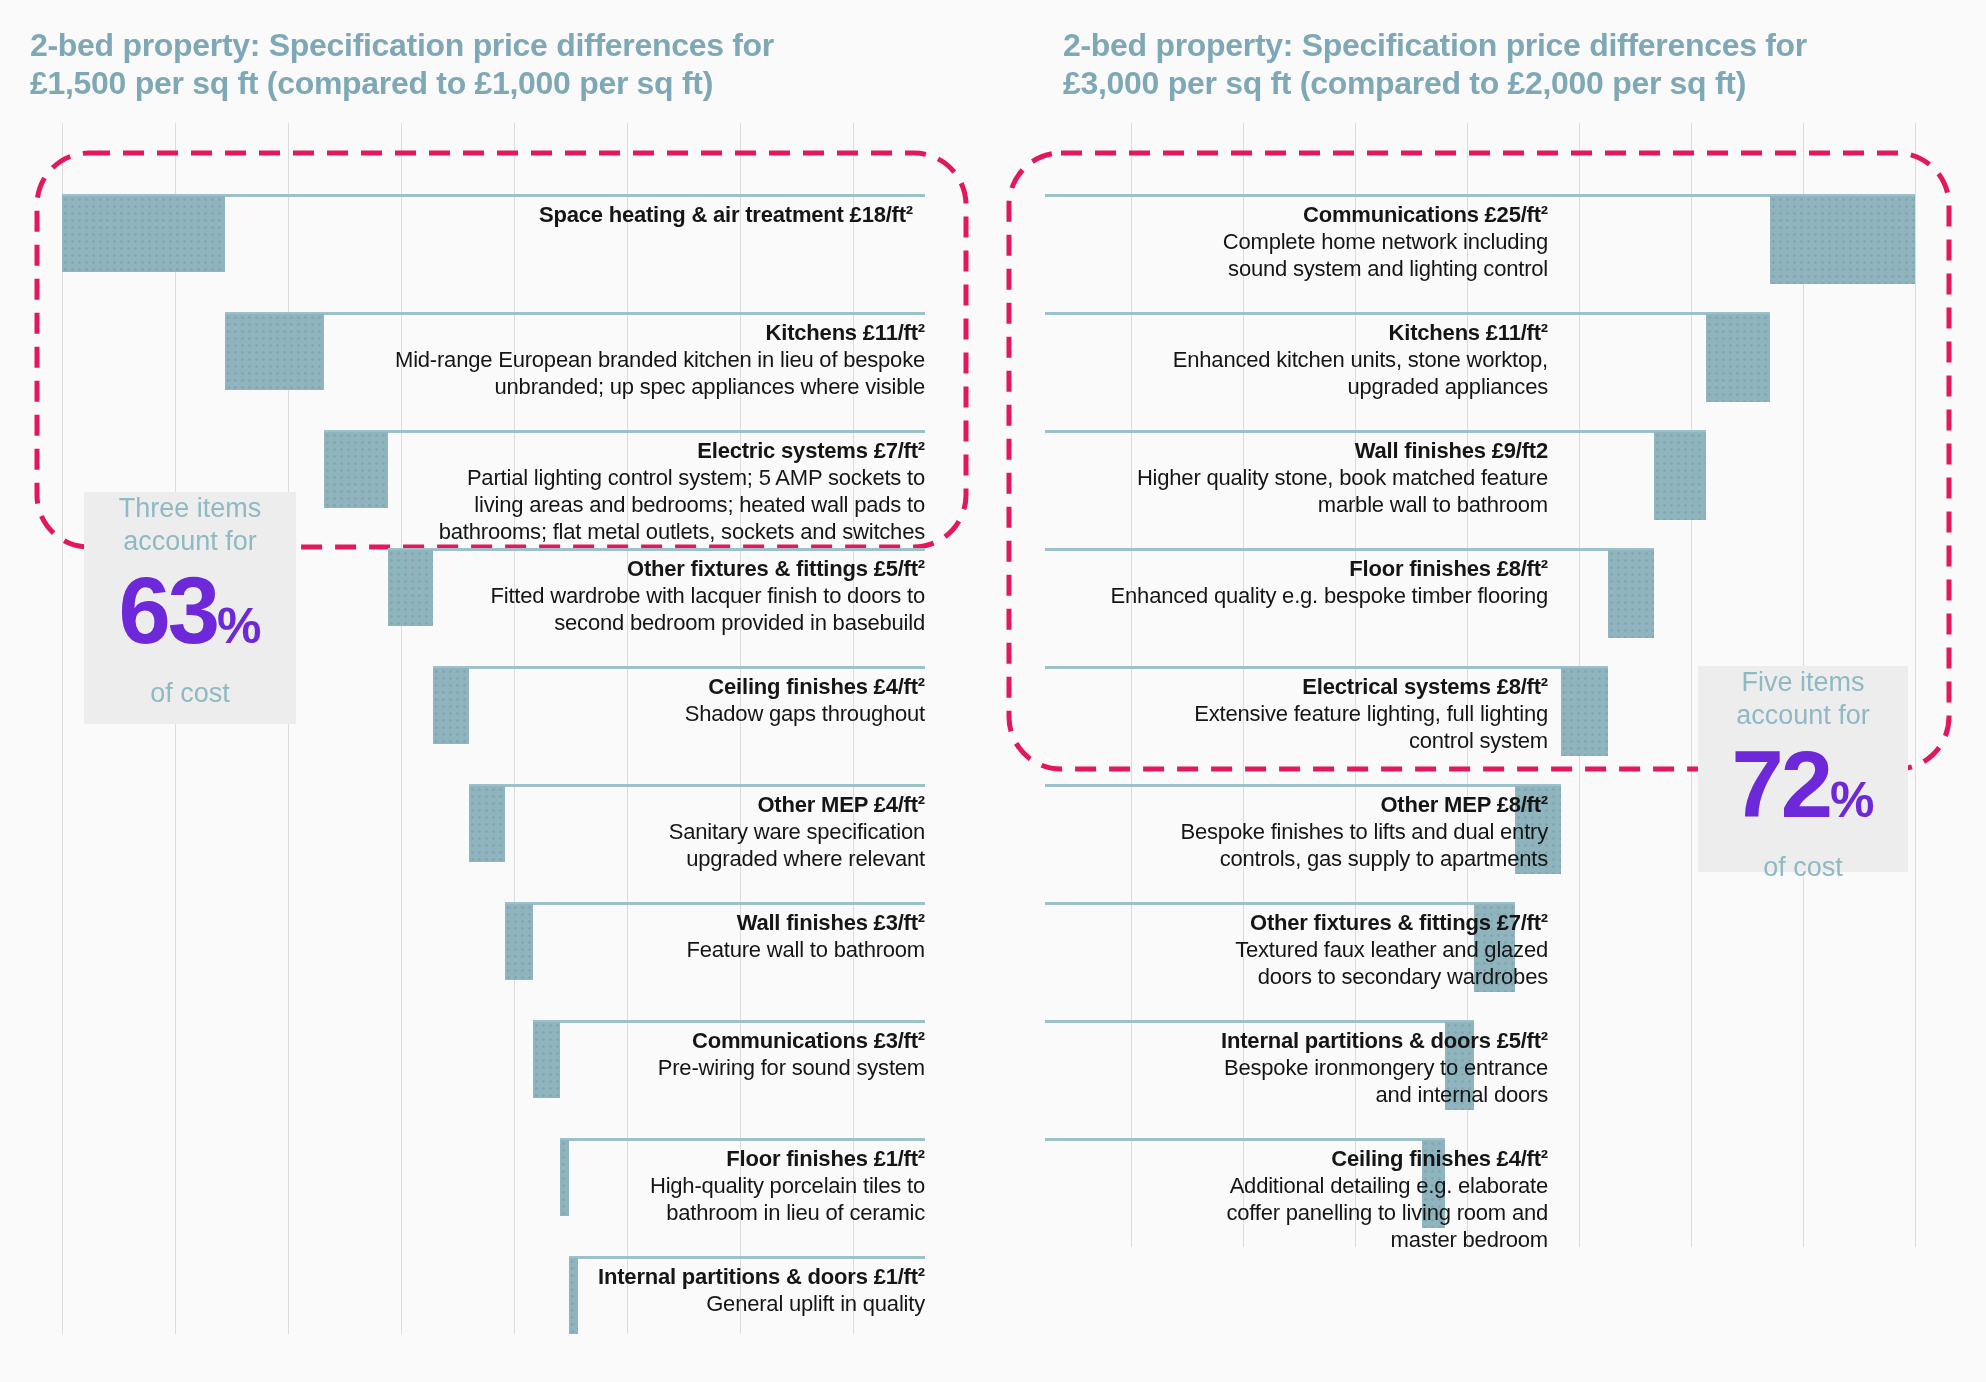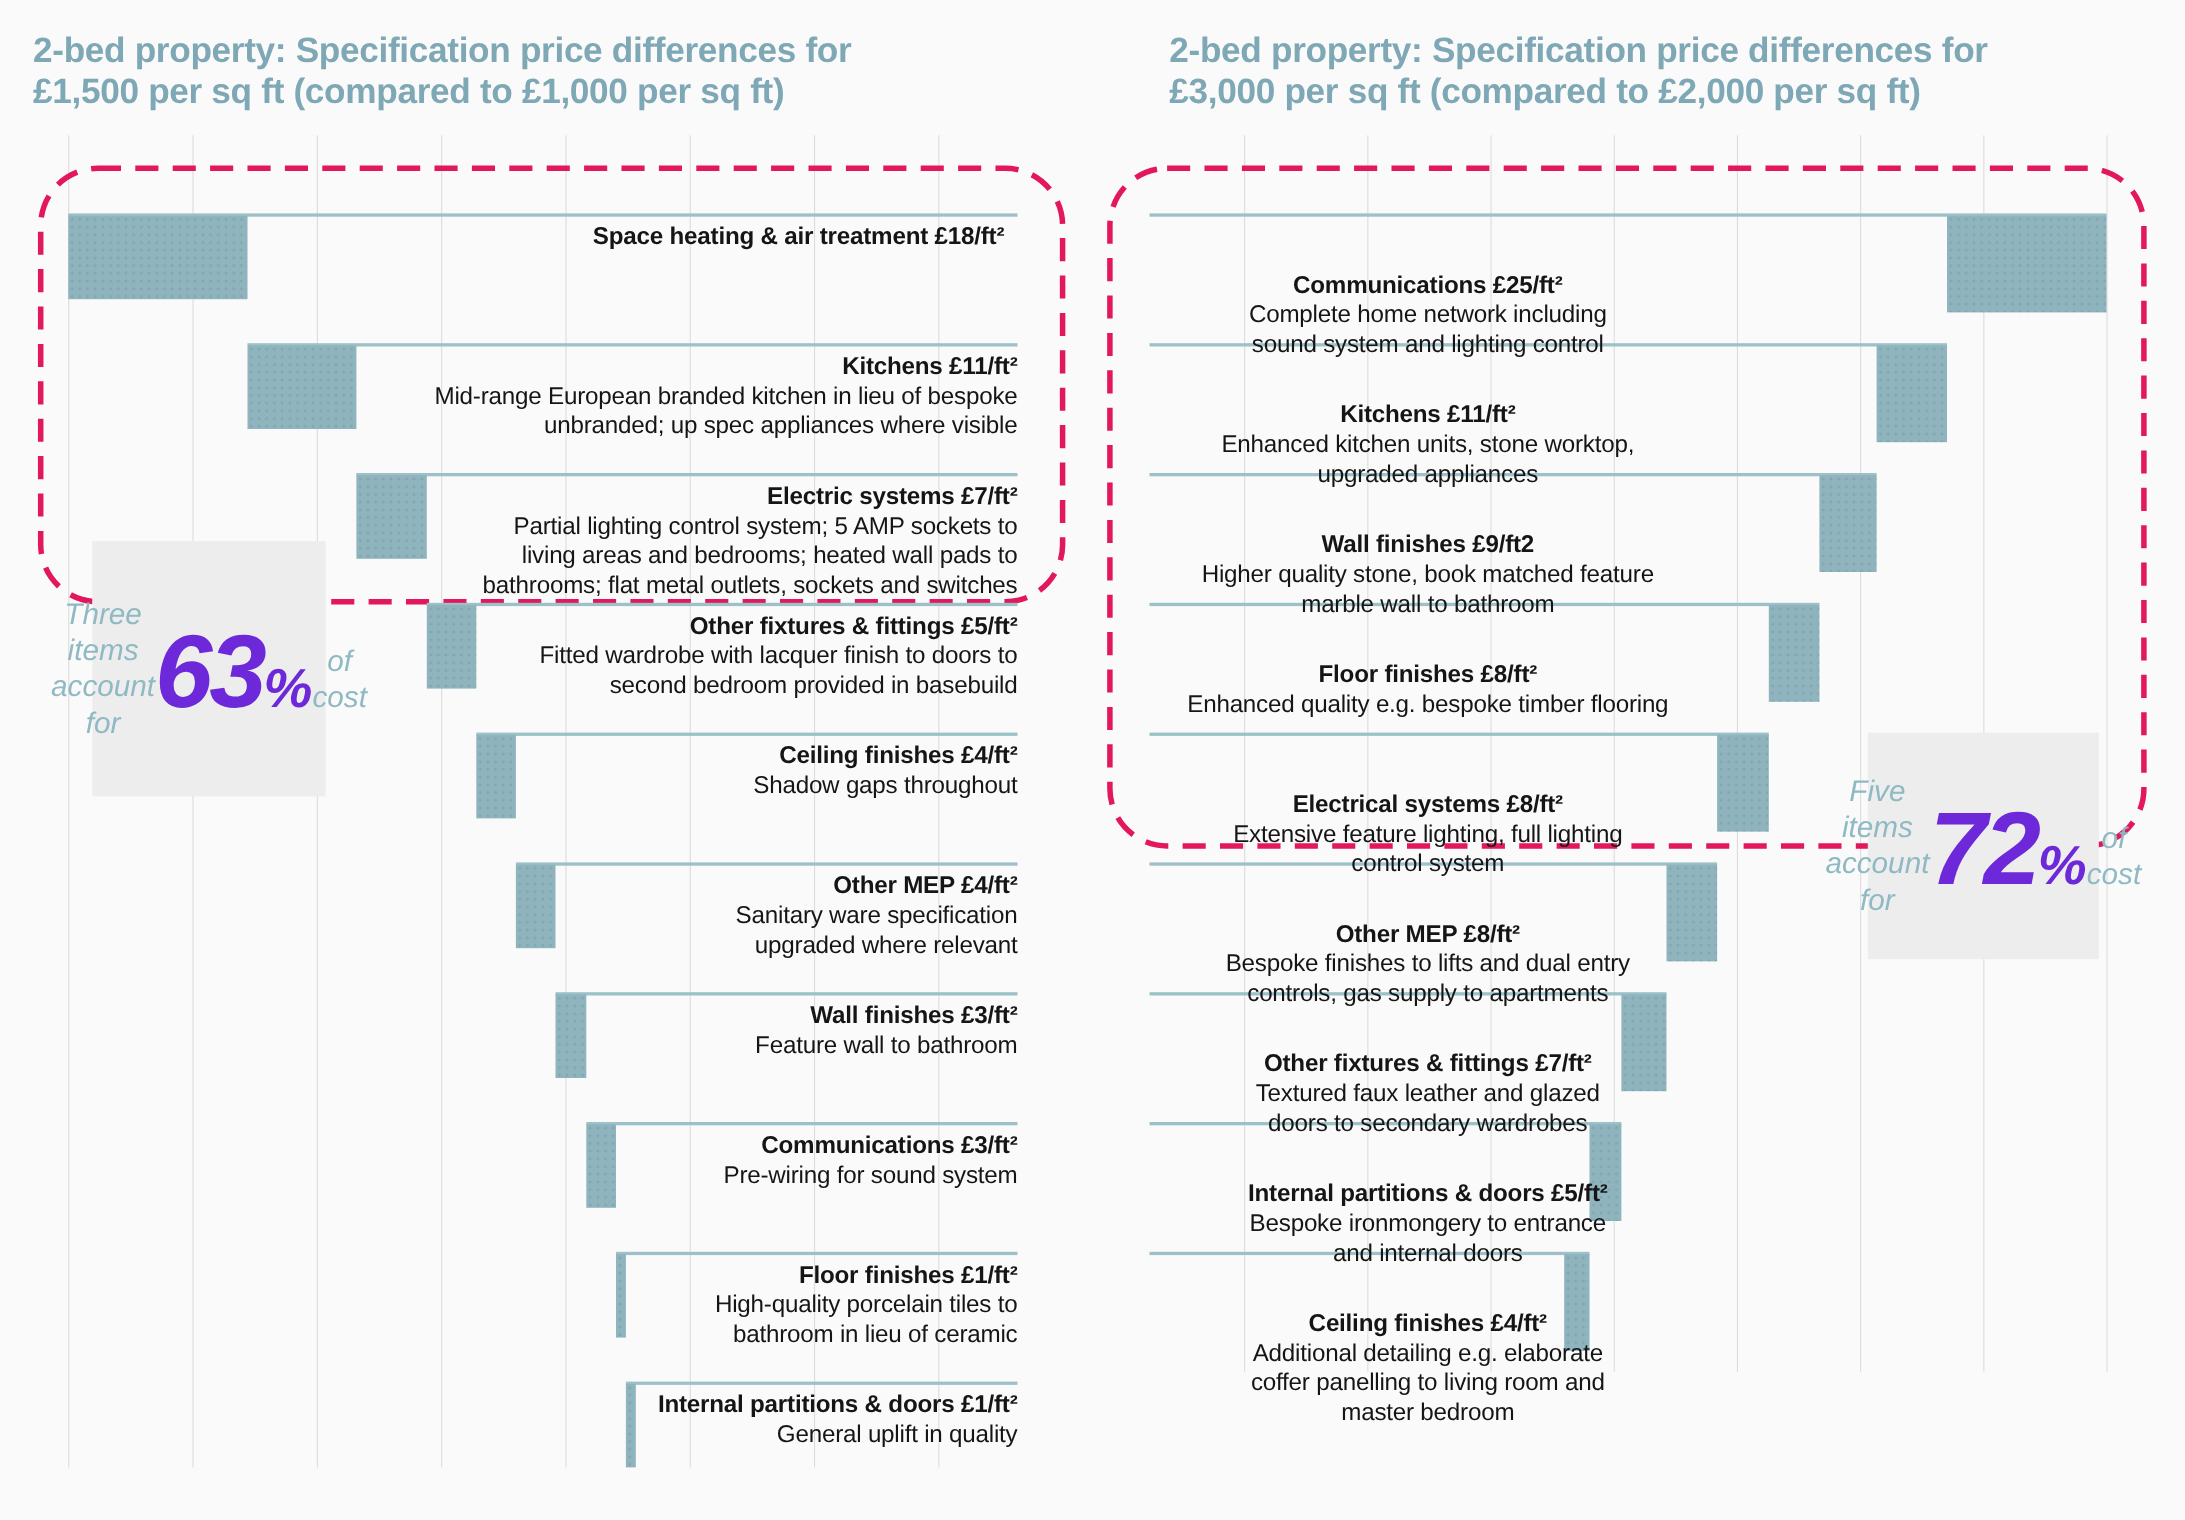--- a/index.html
+++ b/index.html
@@ -10,25 +10,25 @@
   #title-left{left:30px;width:950px;}
   #title-right{left:1063px;width:900px;}
   .gridline{position:absolute;width:1px;background:#DCDCDC;z-index:1;}
   .dash-layer{position:absolute;left:0;top:0;z-index:2;}
   .row-line{position:absolute;height:3px;background:#9CC1C9;z-index:3;}
   .bar{position:absolute;background:#8FB4BD;z-index:3;
        background-image:radial-gradient(rgba(25,80,95,0.13) 1px,transparent 1.6px);
        background-size:7px 7px;}
   .item-text{position:absolute;z-index:5;letter-spacing:-0.2px;}
   .item-text.rtl{text-align:right;}
-  .item-text.ltr{text-align:center;margin-top:44px;}
+  .item-text.ltr{text-align:right;}
   .item-title{font-size:22px;font-weight:bold;line-height:27px;white-space:pre-line;}
   .item-desc{font-size:22px;line-height:27px;white-space:pre-line;}
-  .callout{position:absolute;background:#EDEDED;z-index:4;display:flex;flex-direction:row;
-        align-items:center;justify-content:center;text-align:center;font-style:italic;}
+  .callout{position:absolute;background:#EDEDED;z-index:4;display:flex;flex-direction:column;
+        align-items:center;text-align:center;}
   .callout .co-lines{font-size:27px;line-height:33px;color:#8FB9C3;white-space:pre-line;}
   .callout .co-number{font-weight:bold;color:#6d28d9;line-height:1;margin-top:6px;letter-spacing:-3px;}
   .callout .co-value{font-size:94px;}
   .callout .co-suffix{font-size:50px;letter-spacing:0;}
   .callout .co-caption{font-size:27px;line-height:33px;color:#8FB9C3;margin-top:19px;}
   #callout-left{left:84px;top:492px;width:212px;height:232px;}
   #callout-right{left:1698px;top:666px;width:210px;height:206px;}
 </style>
 </head>
 <body>

